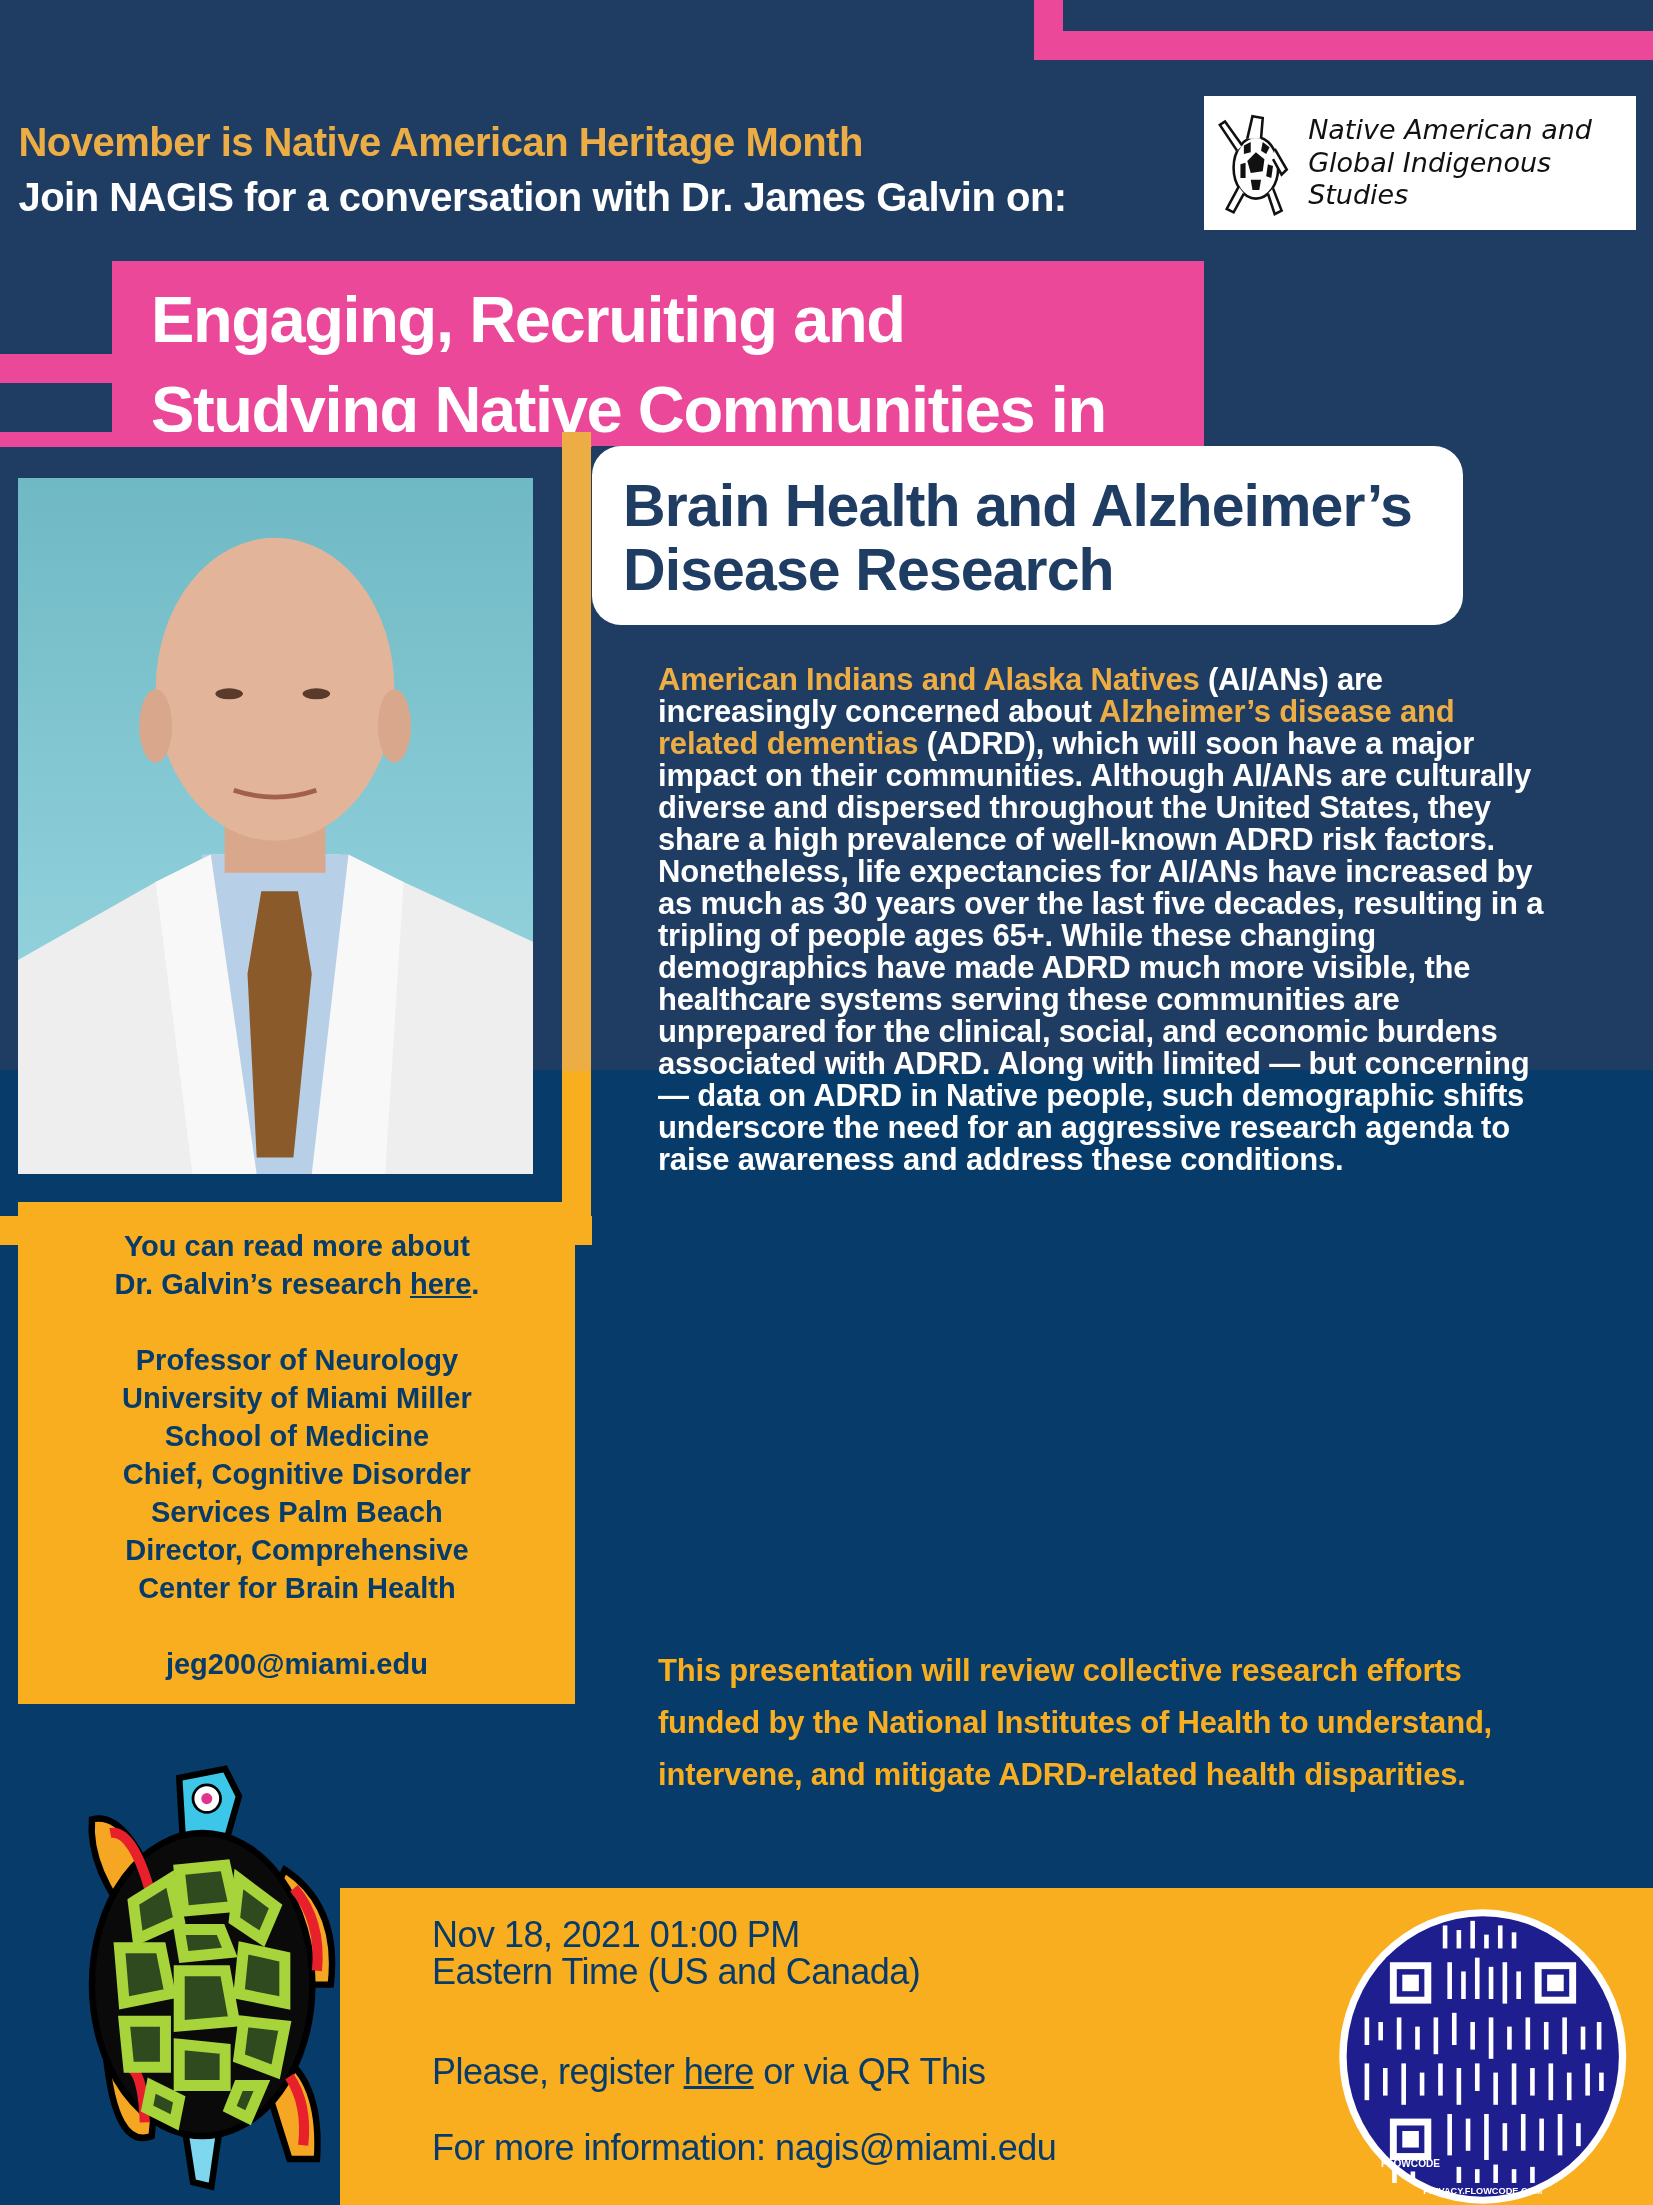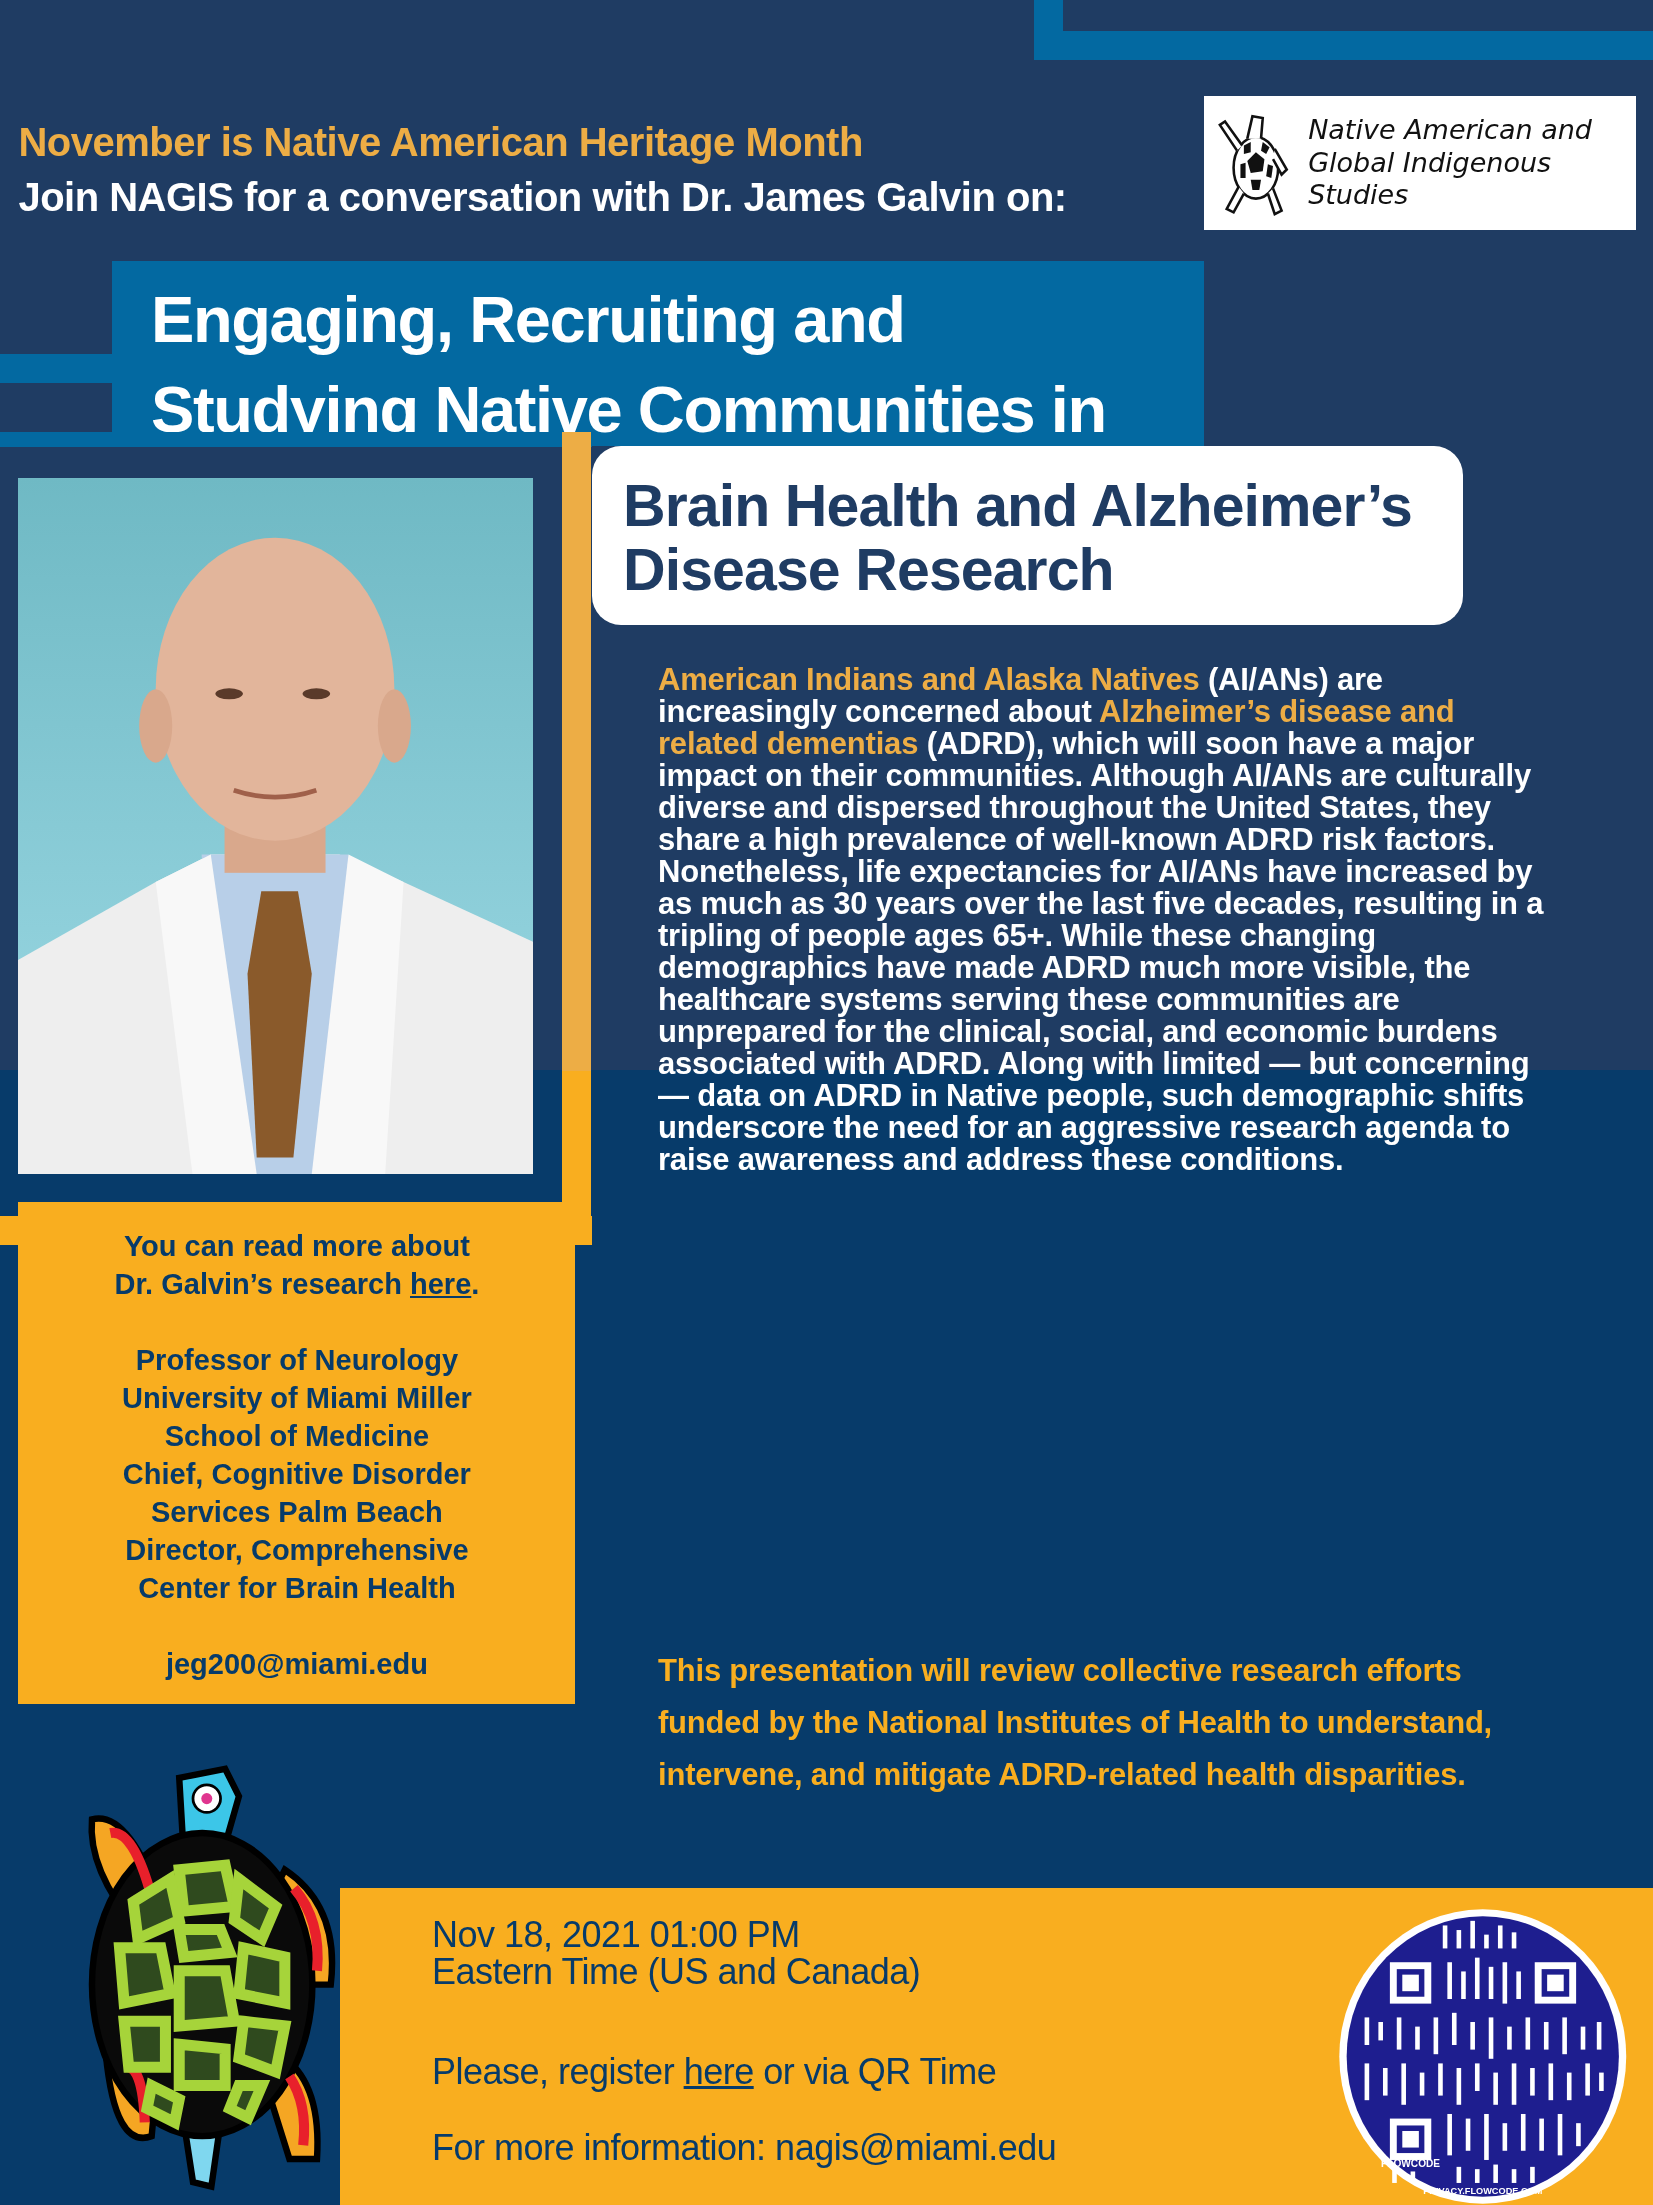--- a/index.html
+++ b/index.html
@@ -1,20 +1,20 @@
 <!DOCTYPE html>
 <html style="font-size:7.4px"><head>
 <meta charset="utf-8">
 <style>
   html, body { margin:0; padding:0; }
   body { width:1654px; height:2205px; position:relative; overflow:hidden; background:#1f3c63; font-family:"Liberation Sans", sans-serif; }
   .abs { position:absolute; }
   .bg-top { left:0; top:0; width:1654px; height:1070px; background:#1f3c63; }
   .bg-bot { left:0; top:1070px; width:1654px; height:1135px; background:#073b6a; }
-  .or1 { background:#0369a1; }
+  .or1 { background:#ec4899; }
   .or2 { background:#f9ae1f; }
 
   .hdr-line1 { left:18.4px; top:120px; font-size:40px; font-weight:bold; color:#edad45; letter-spacing:-0.5px; white-space:nowrap; }
   .hdr-line2 { left:18.4px; top:175px; font-size:40px; font-weight:bold; color:#ffffff; letter-spacing:-0.5px; white-space:nowrap; }
 
   .logo-box { left:1204px; top:96px; width:432px; height:134px; background:#ffffff; display:flex; align-items:center;font-style:italic; }
   .logo-turtle { width:92px; height:119px; margin-left:9.2px; }
   .logo-text { font-family:"DejaVu Sans", sans-serif; font-size:27px; color:#111; line-height:1.2; margin-left:9.2px; }
 
   .title-box { left:112px; top:261px; width:1092px; height:185px; }
@@ -146,21 +146,21 @@
 
 <div class="abs body-p"><span class="hl">American Indians and Alaska Natives</span><span> (AI/ANs) are increasingly concerned about </span><span class="hl">Alzheimer’s disease and related dementias</span><span> (ADRD), which will soon have a major impact on their communities. Although AI/ANs are culturally diverse and dispersed throughout the United States, they share a high prevalence of well-known ADRD risk factors. Nonetheless, life expectancies for AI/ANs have increased by as much as 30 years over the last five decades, resulting in a tripling of people ages 65+. While these changing demographics have made ADRD much more visible, the healthcare systems serving these communities are unprepared for the clinical, social, and economic burdens associated with ADRD. Along with limited — but concerning — data on ADRD in Native people, such demographic shifts underscore the need for an aggressive research agenda to raise awareness and address these conditions.</span></div>
 
 <div class="abs body-p2">This presentation will review collective research efforts funded by the National Institutes of Health to understand, intervene, and mitigate ADRD-related health disparities.</div>
 
 <div class="abs footer">
   <div class="foot-text" style="left:92px;top:27.6px;line-height:37px;">
     <div>Nov 18, 2021 01:00 PM</div>
     <div>Eastern Time (US and Canada)</div>
   </div>
-  <div class="foot-text" style="left:92px;top:163px;"><span>Please, register </span><span class="u">here</span><span> or via QR Time</span></div>
+  <div class="foot-text" style="left:92px;top:163px;"><span>Please, register </span><span class="u">here</span><span> or via QR This</span></div>
   <div class="foot-text" style="left:92px;top:239px;">For more information: nagis@miami.edu</div>
 </div>
 
 <svg class="abs turtle" viewBox="0 0 640 980">
   <g stroke="#000" stroke-width="14">
     <path d="M100 140 Q180 120 250 320 L200 380 Q90 250 100 140Z" fill="#f5a623"></path>
     <path d="M520 250 Q640 330 620 500 L560 500 L480 330Z" fill="#f5a623"></path>
     <path d="M130 650 Q220 600 240 720 L230 830 Q150 860 130 650Z" fill="#f5a623"></path>
     <path d="M520 660 Q600 720 590 880 L530 880 L480 720Z" fill="#f5a623"></path>
     <path d="M290 50 L390 30 L420 90 L380 230 L300 220Z" fill="#3cc6e8"></path>

